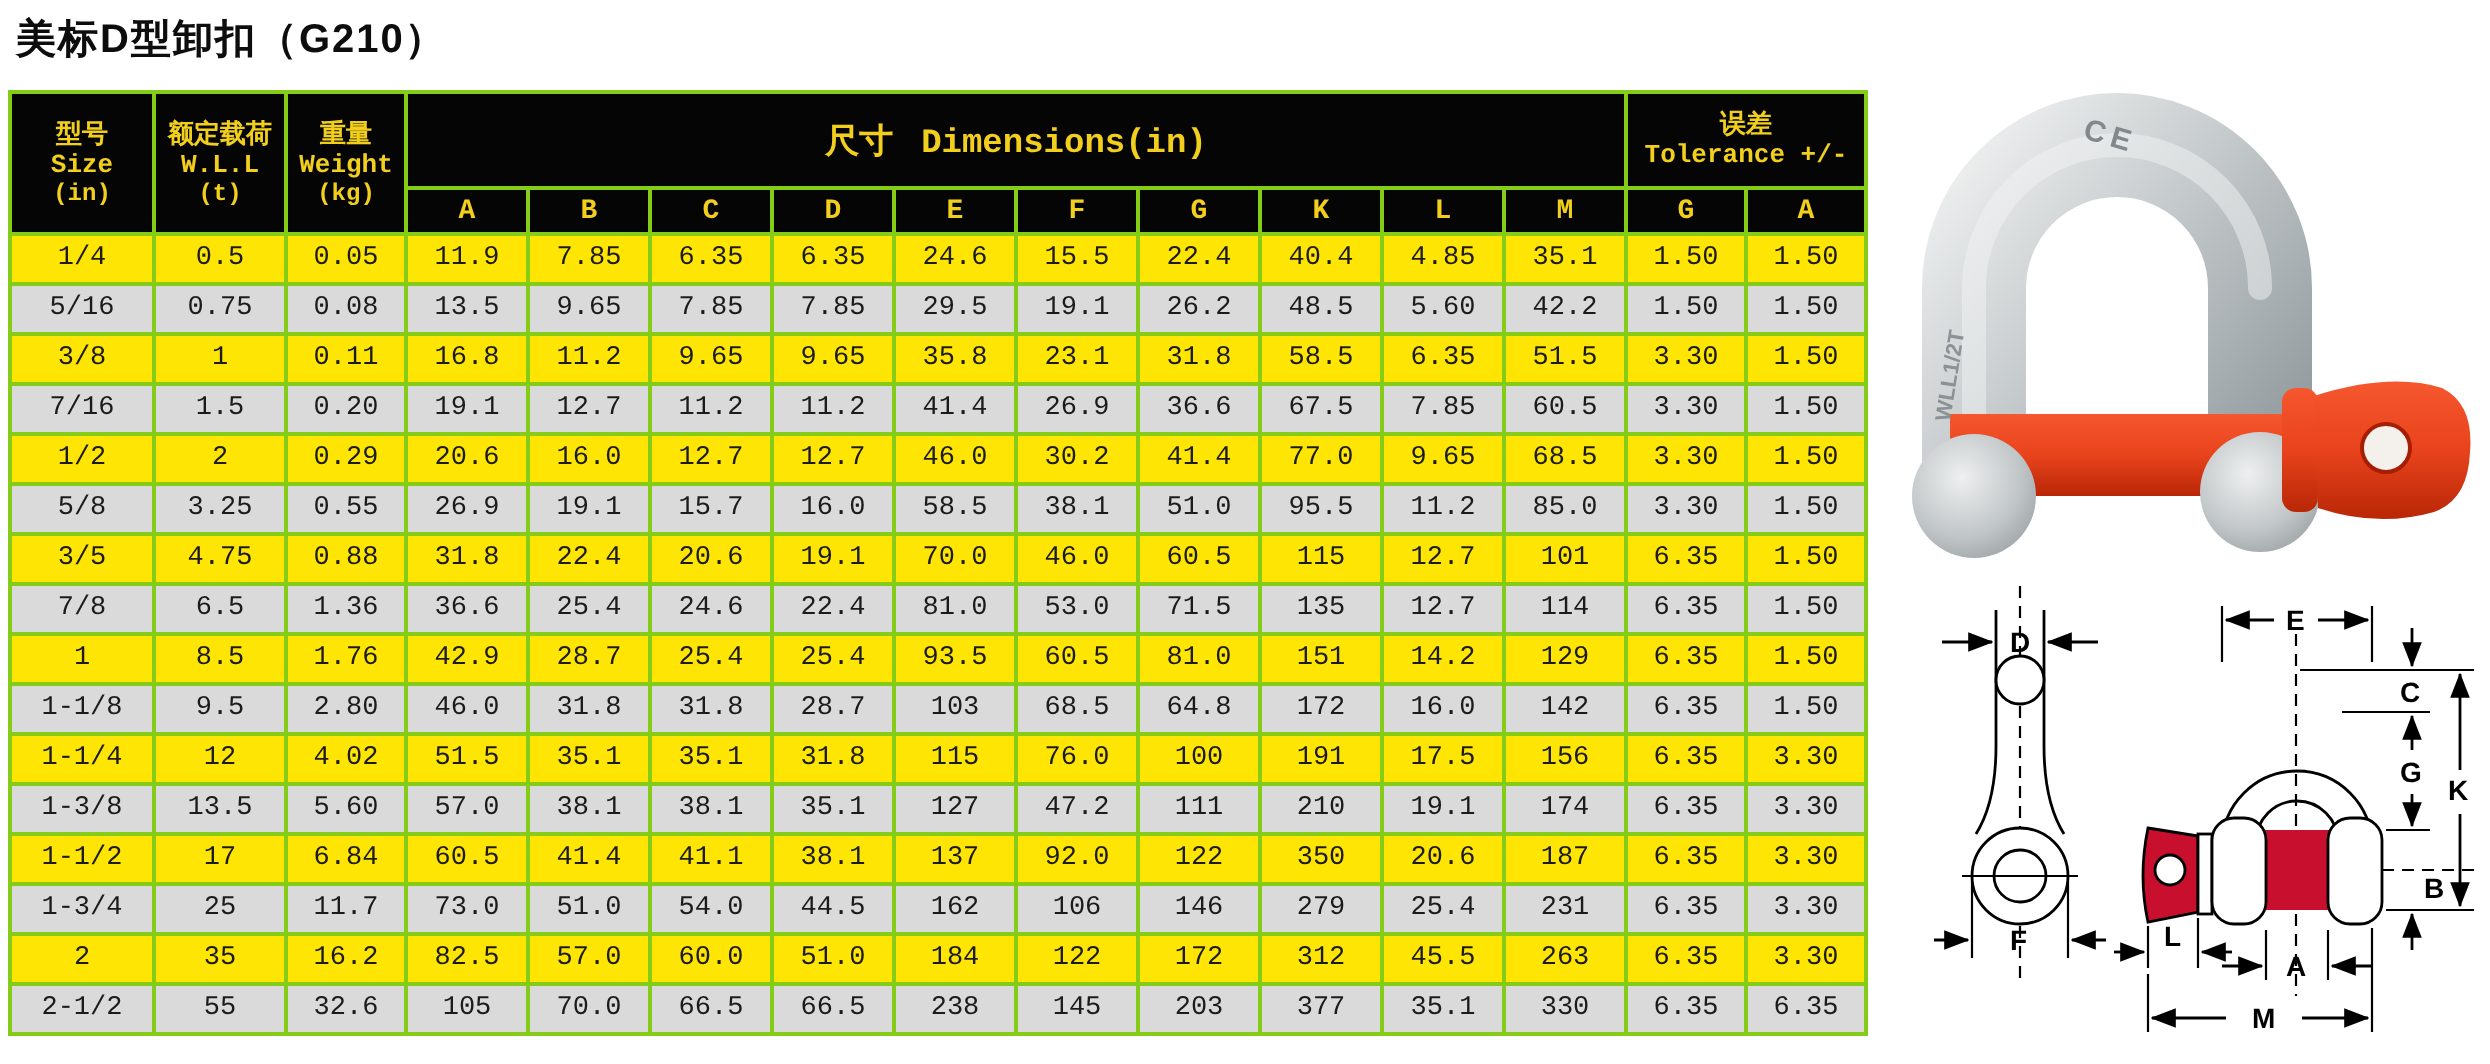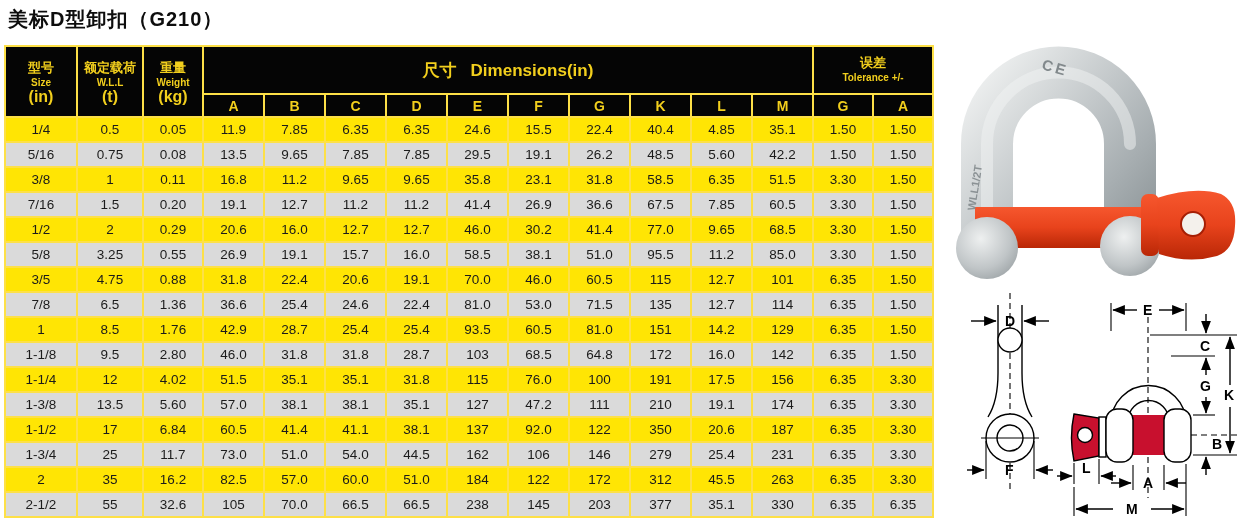--- a/index.html
+++ b/index.html
@@ -5,26 +5,26 @@
   * { margin:0; padding:0; box-sizing:border-box; }
   html,body { width:1245px; height:532px; background:#ffffff; overflow:hidden;
               font-family:"Liberation Sans", sans-serif; }
   .page { position:relative; width:1245px; height:532px; background:#fff; }
 
   .title { position:absolute; left:8px; top:6px; font-size:20px; font-weight:bold;
            color:#0d0d0d; letter-spacing:1px; }
 
   
   .spec-table { position:absolute; left:4px; top:45px; border-collapse:separate;
-                border-spacing:2px; table-layout:fixed; background:#fde047; }
+                border-spacing:2px; table-layout:fixed; background:#84cc16;font-family:Liberation Mono, monospace; }
   .spec-table th { background:#050505; color:#f2cf1d; vertical-align:middle;
                    text-align:center; font-weight:bold; padding:0; }
   .hdr-zh   { font-size:13px; line-height:15px; display:block; }
-  .hdr-en   { font-size:10px; line-height:15px; display:block; font-weight:bold; }
-  .hdr-unit { font-size:16px; line-height:14px; display:block; font-weight:bold; }
+  .hdr-en   { font-size:13px; line-height:15px; display:block; font-weight:bold; }
+  .hdr-unit { font-size:12px; line-height:14px; display:block; font-weight:bold; }
   .dim-letter th { height:21px; font-size:14px; }
   .span-hdr { font-size:17px; }
   .span-hdr .gap { display:inline-block; width:14px; }
   .spec-table td { text-align:center; font-size:13.5px; height:23px; padding:0;
                    color:#1b1b1b; white-space:nowrap; }
   tr.hl  td { background:#ffe504; }
   tr.alt td { background:#dadada; }
 
   
   .photo-wrap   { position:absolute; left:945px; top:26px;  width:300px; height:255px; }

